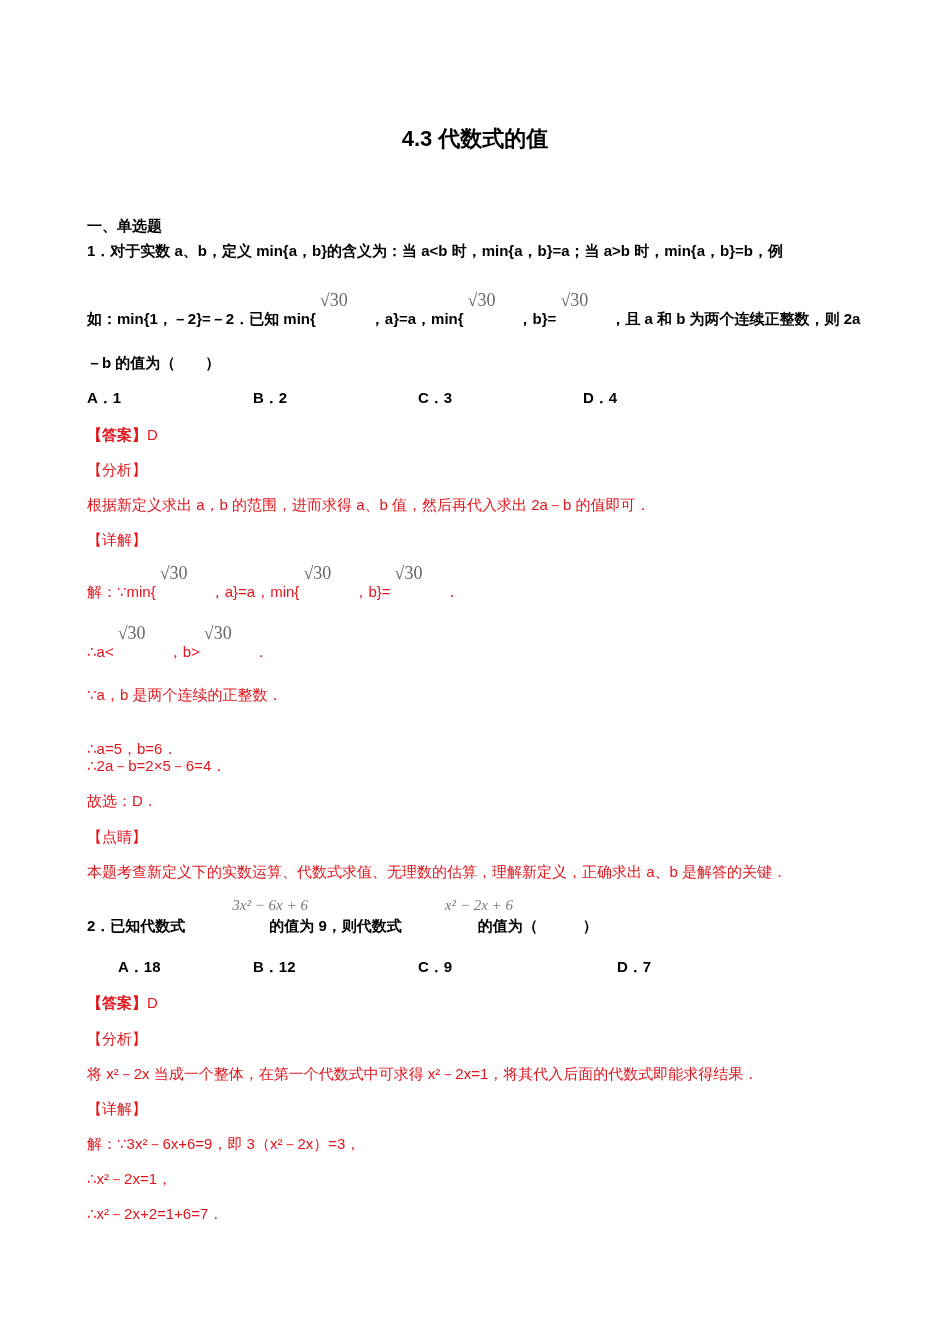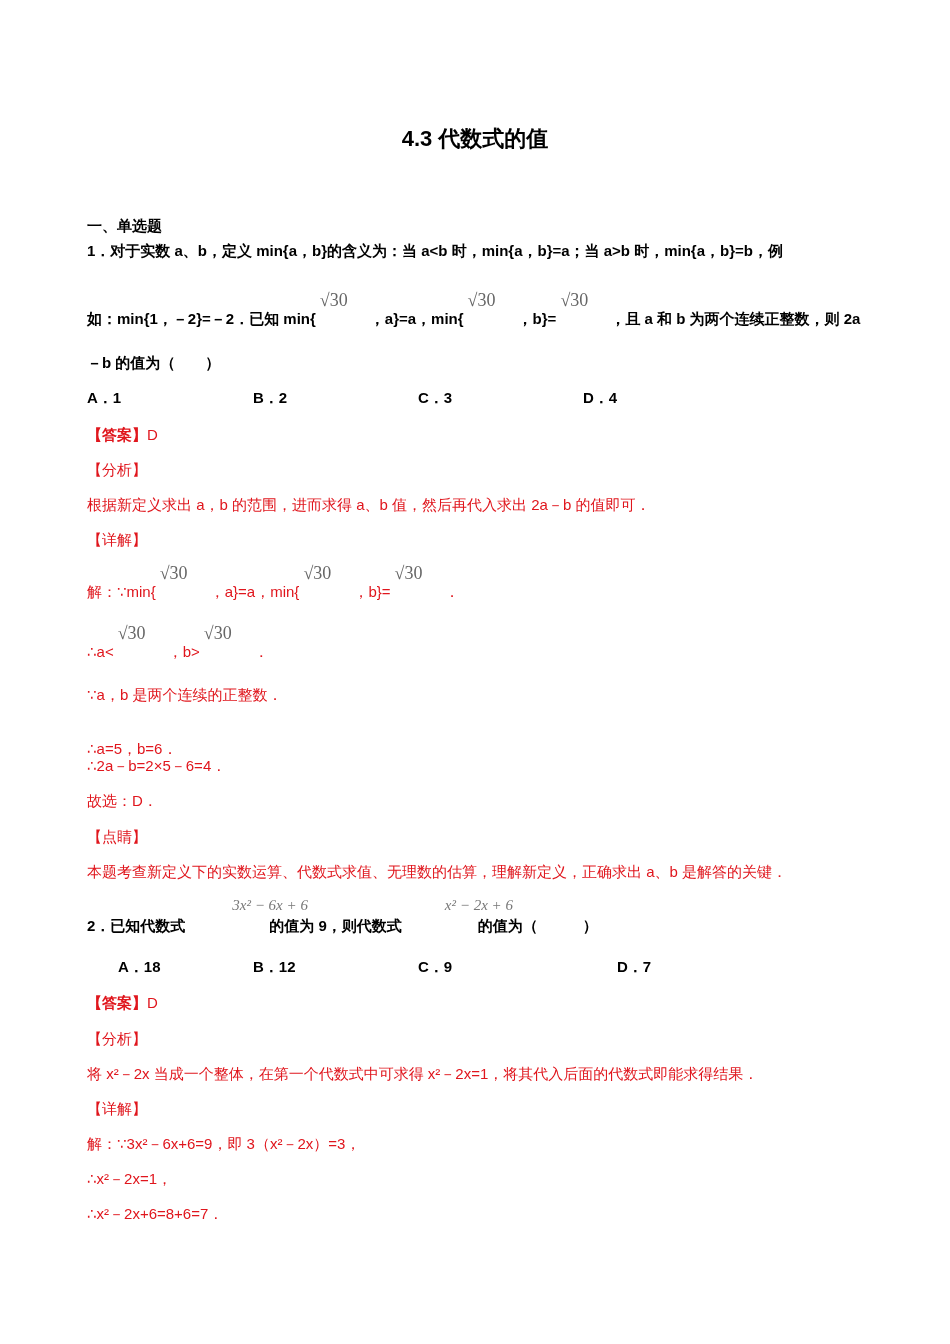--- a/index.html
+++ b/index.html
@@ -71,14 +71,14 @@
   <div class="opt" style="top:958px; left:617px;">D．7</div>
 
   <div class="line red" style="top:993px;">
     <span class="bold">【答案】</span><span>D</span>
   </div>
   <div class="line red" style="top:1029px;">【分析】</div>
   <div class="line red" style="top:1064px;">将 x²－2x 当成一个整体，在第一个代数式中可求得 x²－2x=1，将其代入后面的代数式即能求得结果．</div>
   <div class="line red" style="top:1099px;">【详解】</div>
   <div class="line red" style="top:1134px;">解：∵3x²－6x+6=9，即 3（x²－2x）=3，</div>
   <div class="line red" style="top:1169px;">∴x²－2x=1，</div>
-  <div class="line red" style="top:1204px;">∴x²－2x+6=8+6=7．</div>
+  <div class="line red" style="top:1204px;">∴x²－2x+2=1+6=7．</div>
 </div>
 
 </body></html>

